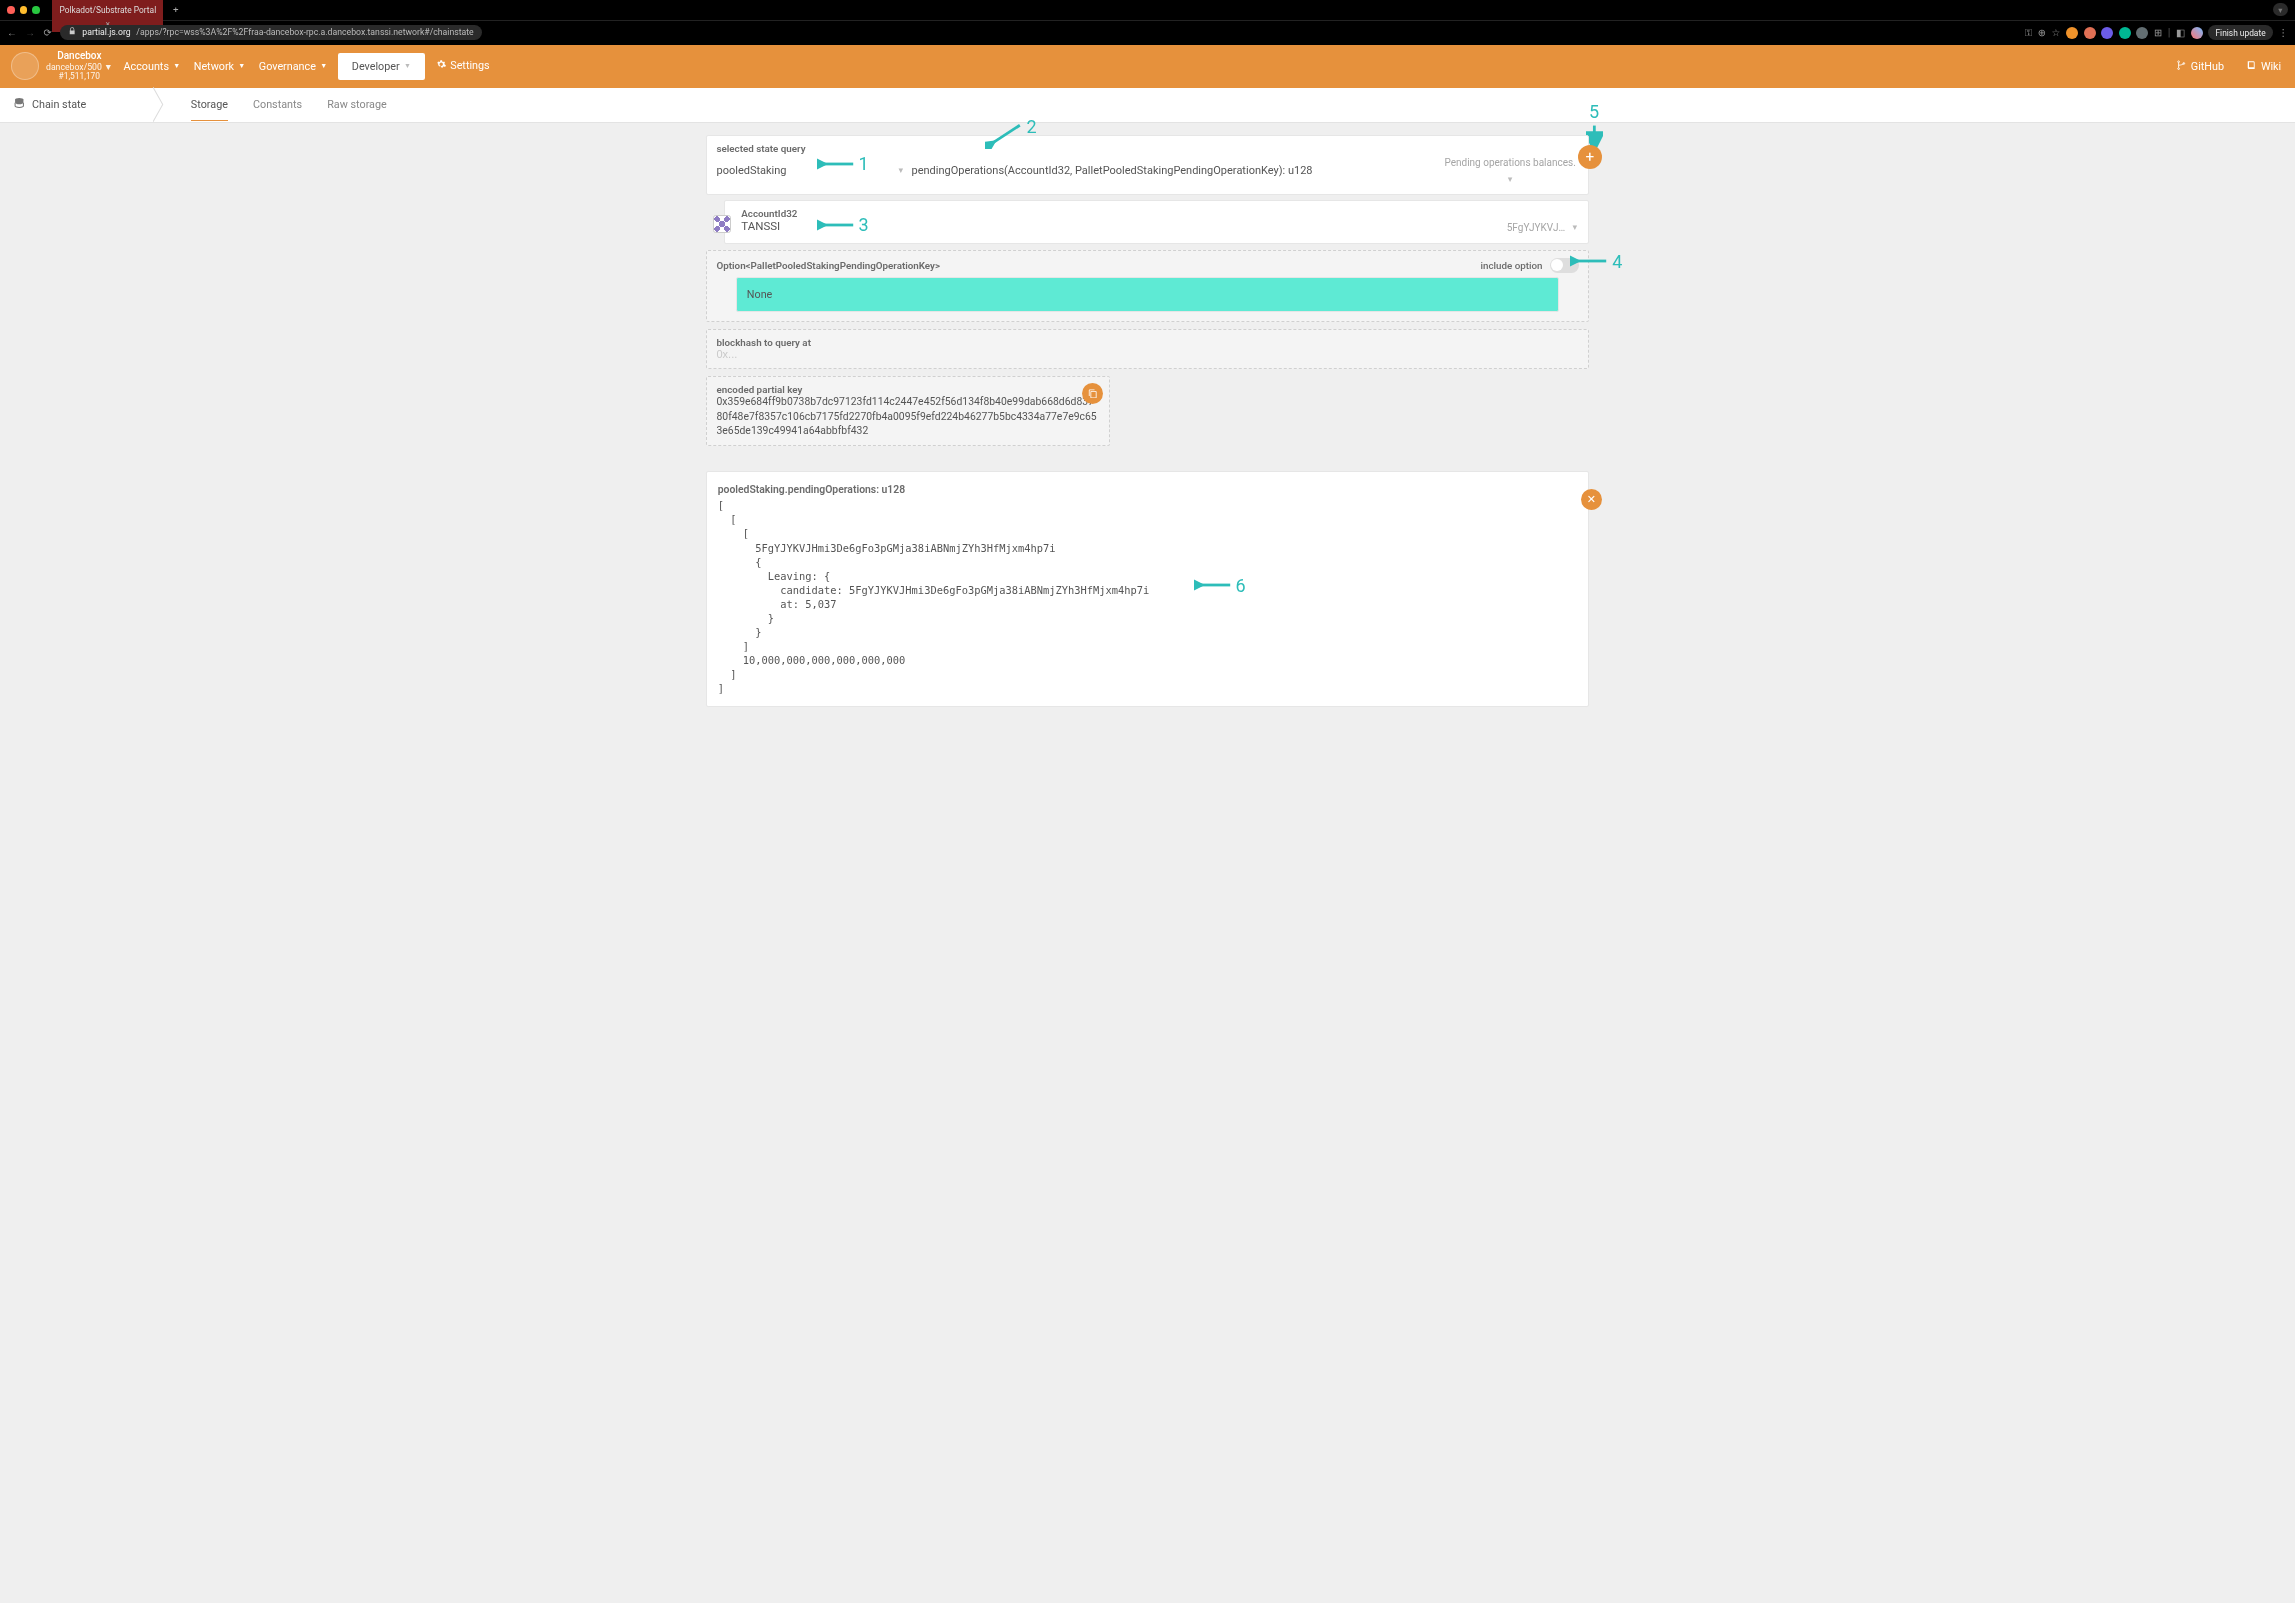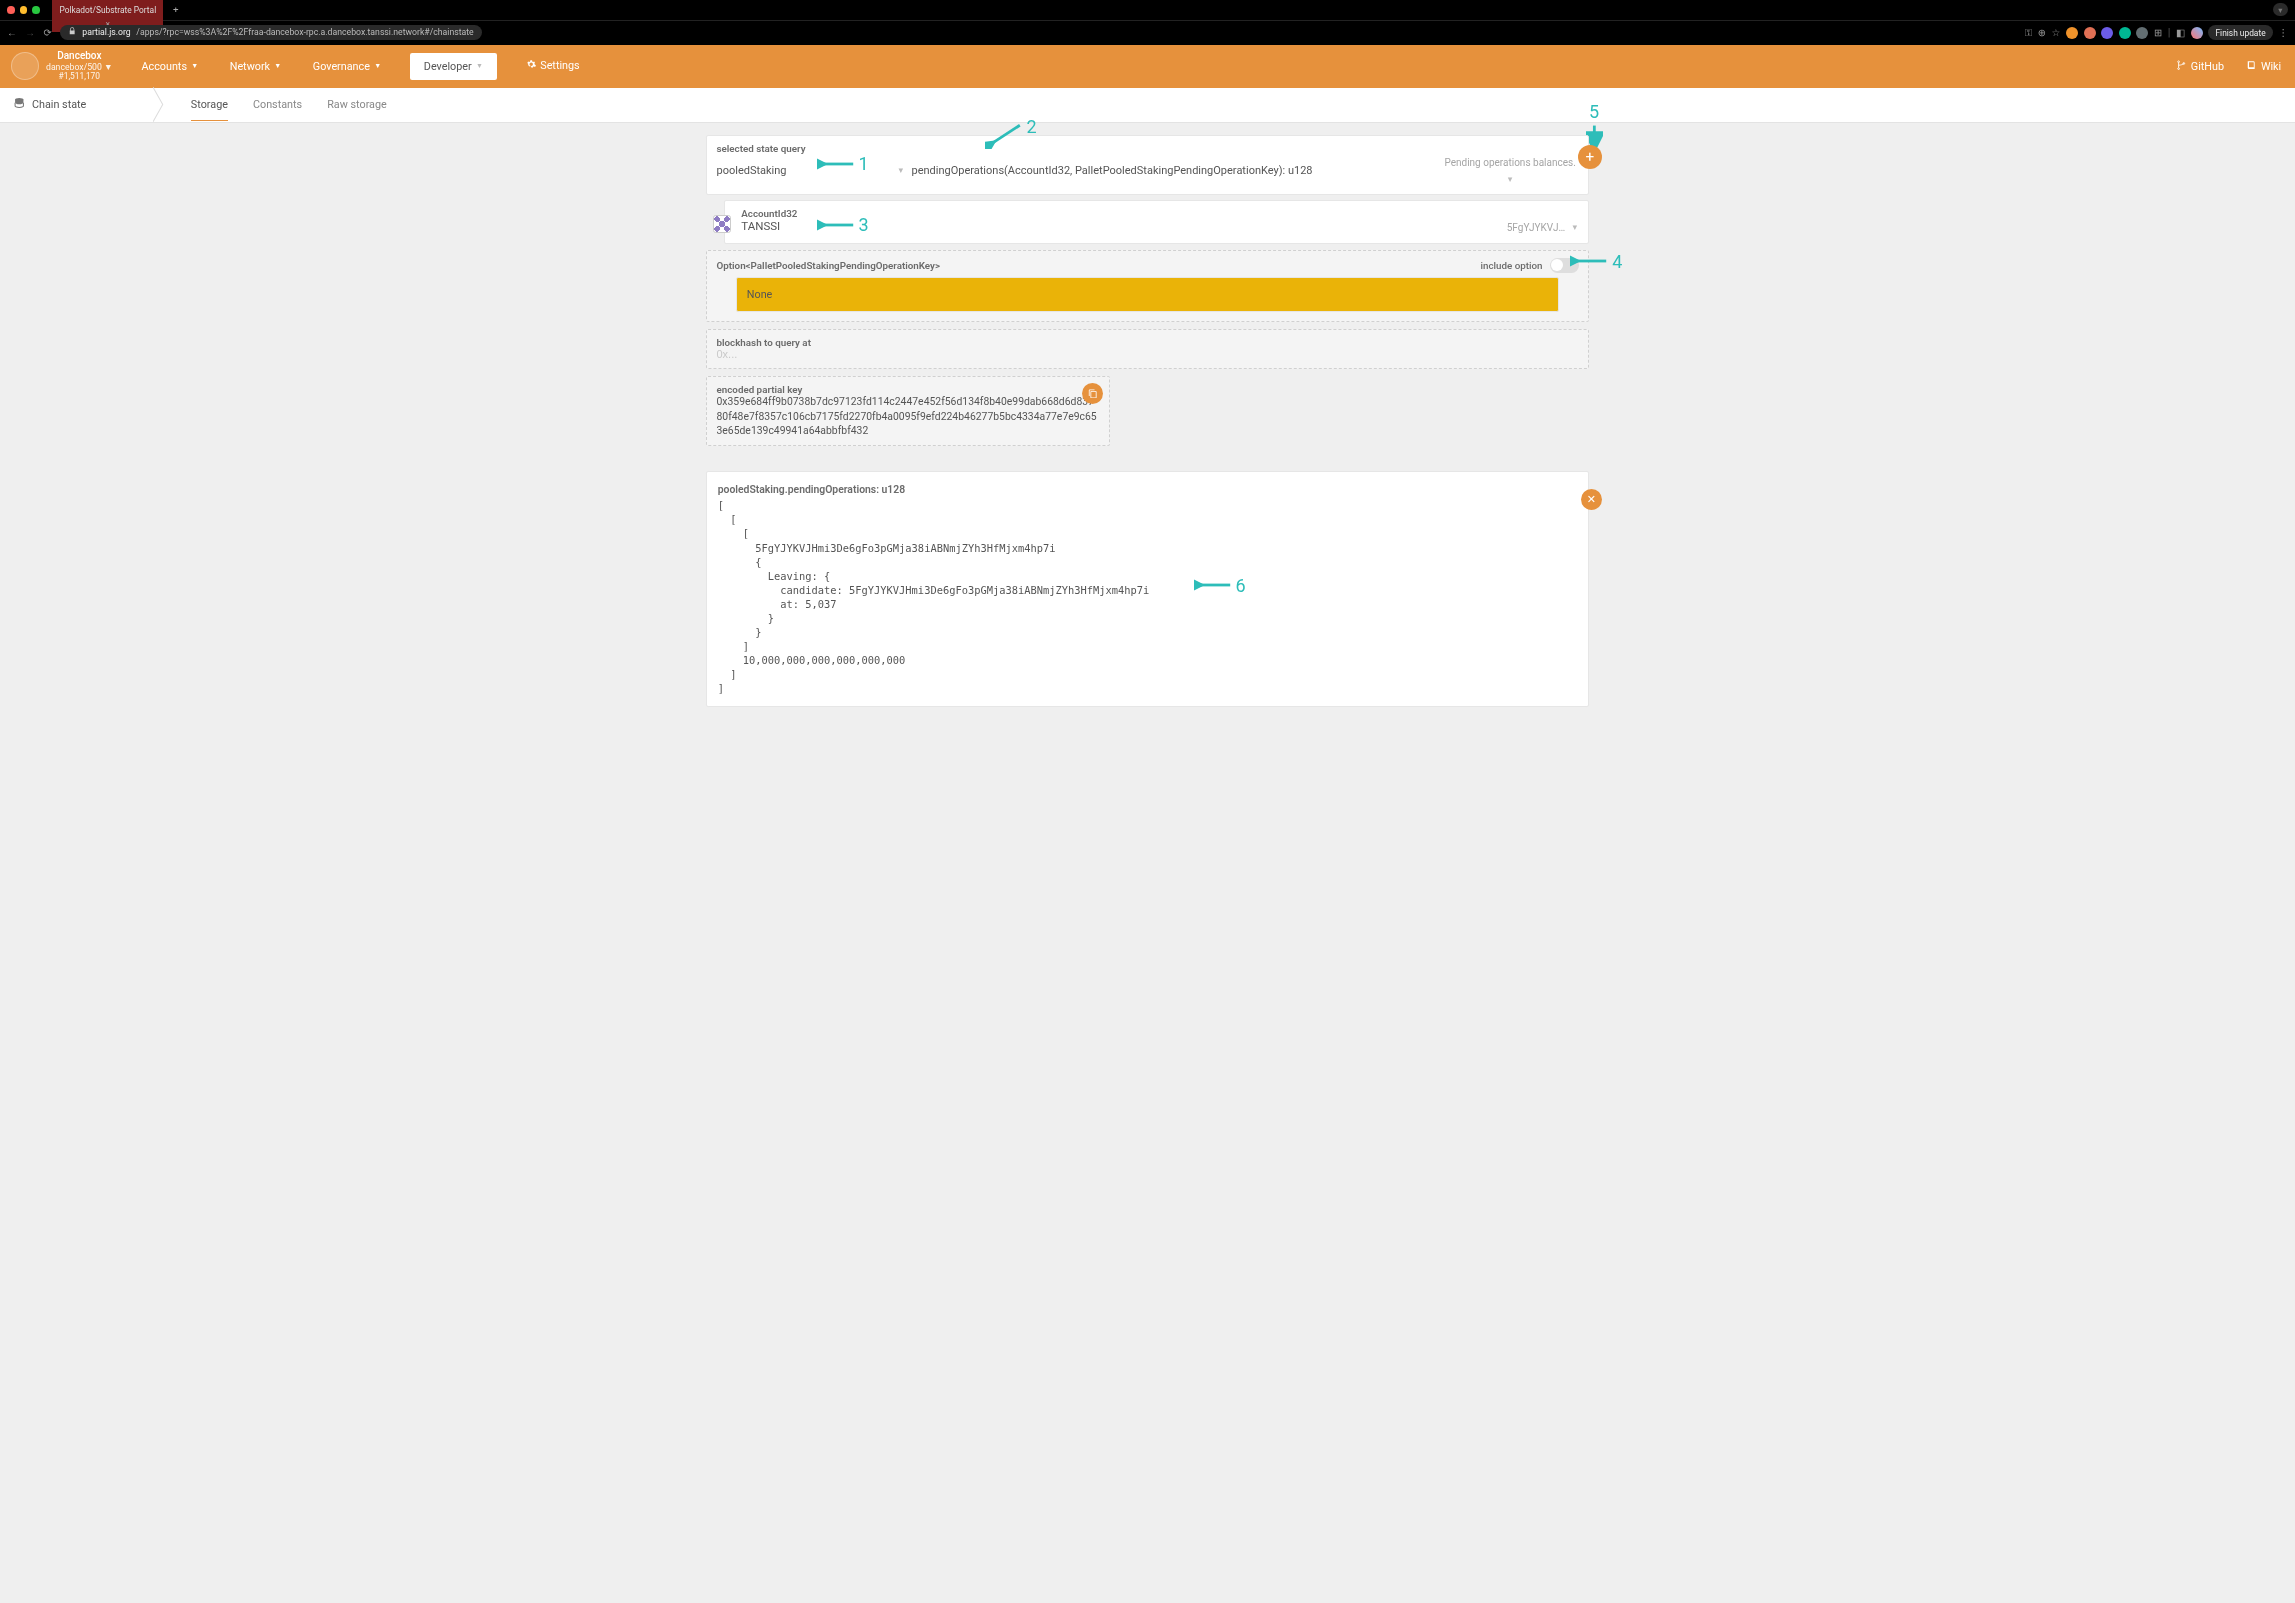--- a/index.html
+++ b/index.html
@@ -20,21 +20,21 @@
   .addr-bar { display: flex; align-items: center; height: 25px; padding: 0 7px; gap: 8.4px; border-top: 0.7px solid #222; }
   .nav-icon { color: #999; font-size: 9.8px; }
   .url-pill { flex: 0 1 auto; display: flex; align-items: center; gap: 5.6px; background: #2a2a2a; border-radius: 14px; padding: 2.8px 8.4px; font-size: 8.7px; color: #bbb; }
   .url-pill .lock { color: #ccc; }
   .url-host { color: #eee; }
   .addr-right { margin-left: auto; display: flex; align-items: center; gap: 5.6px; }
   .ext-icon { width: 12px; height: 12px; border-radius: 50%; display: inline-block; }
   .finish-update { background: #2a2a2a; color: #eee; font-size: 8.4px; padding: 2.8px 7px; border-radius: 9.8px; }
   
   
-  .app-nav { background: #e6913c; color: #fff; height: 43px; display: flex; align-items: center; padding: 0 11px; gap: 26px; font-size: 10.8px; }
+  .app-nav { background: #e6913c; color: #fff; height: 43px; display: flex; align-items: center; padding: 0 11px; gap: 8px; font-size: 10.8px; }
   .chain-badge { display: flex; align-items: center; gap: 7px; }
   .chain-logo { width: 28px; height: 28px; border-radius: 50%; background: rgba(255,255,255,0.15); border: 1.4px solid rgba(255,255,255,0.3); }
   .chain-info { line-height: 1.15; text-align: center; font-size: 9px; }
   .chain-info .name { font-weight: 500; font-size: 10px; }
   .chain-info .sub { font-size: 8.7px; opacity: 0.9; }
   .chain-info .block { font-size: 8.4px; opacity: 0.9; }
   .nav-item { display: flex; align-items: center; gap: 4.2px; cursor: pointer; padding: 4.2px 2.8px; }
   .nav-item.active { background: #fff; color: #555; padding: 7px 14px; border-radius: 2.1px; }
   .nav-item .caret { font-size: 7px; }
   .nav-right { margin-left: auto; display: flex; gap: 16.7px; align-items: center; }
@@ -75,21 +75,21 @@
   .account-name { font-size: 11.5px; color: #555; }
   .account-label { font-size: 9.8px; color: #6b6b6b; font-weight: 600; }
   .addr-short { margin-left: auto; color: #a5a5a5; font-size: 10px; display: flex; align-items: center; gap: 5.6px; }
   
   .dashed-box { border: 0.7px dashed #d0d0d0; background: #f4f4f4; border-radius: 2.1px; padding: 7px 9.8px; margin-bottom: 7px; }
   .option-row { display: flex; align-items: center; justify-content: space-between; }
   .option-label { font-size: 9.8px; color: #6b6b6b; font-weight: 600; }
   .toggle { width: 29px; height: 15.3px; background: #dedede; border-radius: 8.4px; position: relative; cursor: pointer; }
   .toggle .knob { width: 12.5px; height: 12.5px; border-radius: 50%; background: #fff; position: absolute; top: 1.4px; left: 1.4px; }
   
-  .inner-white { background: #eab308; border: 0.7px solid #e6e6e6; border-top: none; padding: 9.8px; font-size: 10.8px; color: #555; margin-top: 5.6px; }
+  .inner-white { background: #5eead4; border: 0.7px solid #e6e6e6; border-top: none; padding: 9.8px; font-size: 10.8px; color: #555; margin-top: 5.6px; }
   
   .blockhash-input { border: none; background: transparent; font-size: 11px; color: #555; width: 100%; outline: none; }
   .blockhash-input::placeholder { color: #c9c9c9; }
   
   .encoded-card { max-width: 404px; position: relative; }
   .encoded-text { font-size: 10.4px; color: #555; word-break: break-all; line-height: 1.35; }
   .copy-btn { position: absolute; right: 5.6px; top: 5.6px; width: 21px; height: 21px; border-radius: 50%; background: #e6913c; color: #fff; display: flex; align-items: center; justify-content: center; cursor: pointer; }
   .copy-btn svg { fill: #fff; }
   
   .result-card { margin-top: 25px; position: relative; background: #fff; border: 0.7px solid #e6e6e6; border-radius: 2.1px; padding: 11px; }

